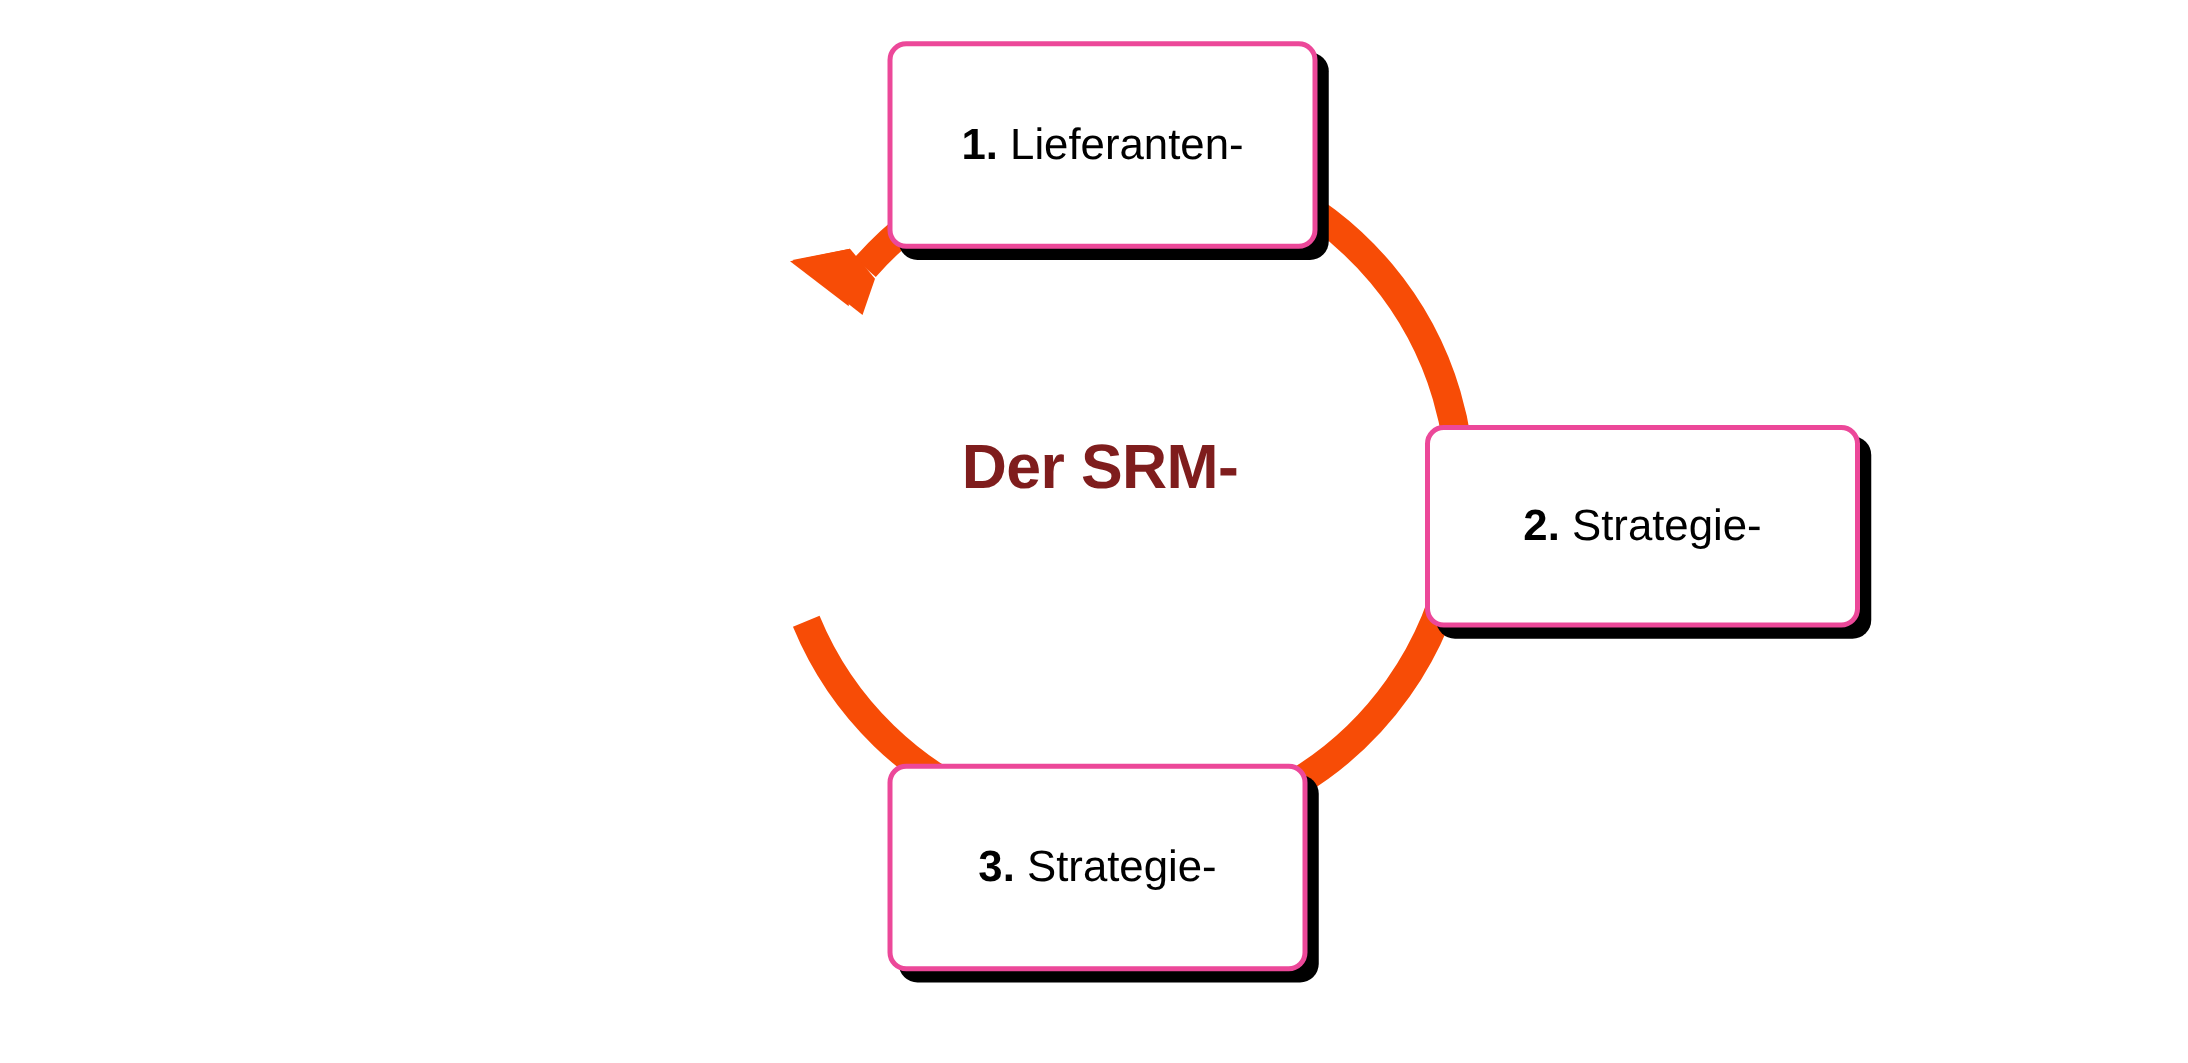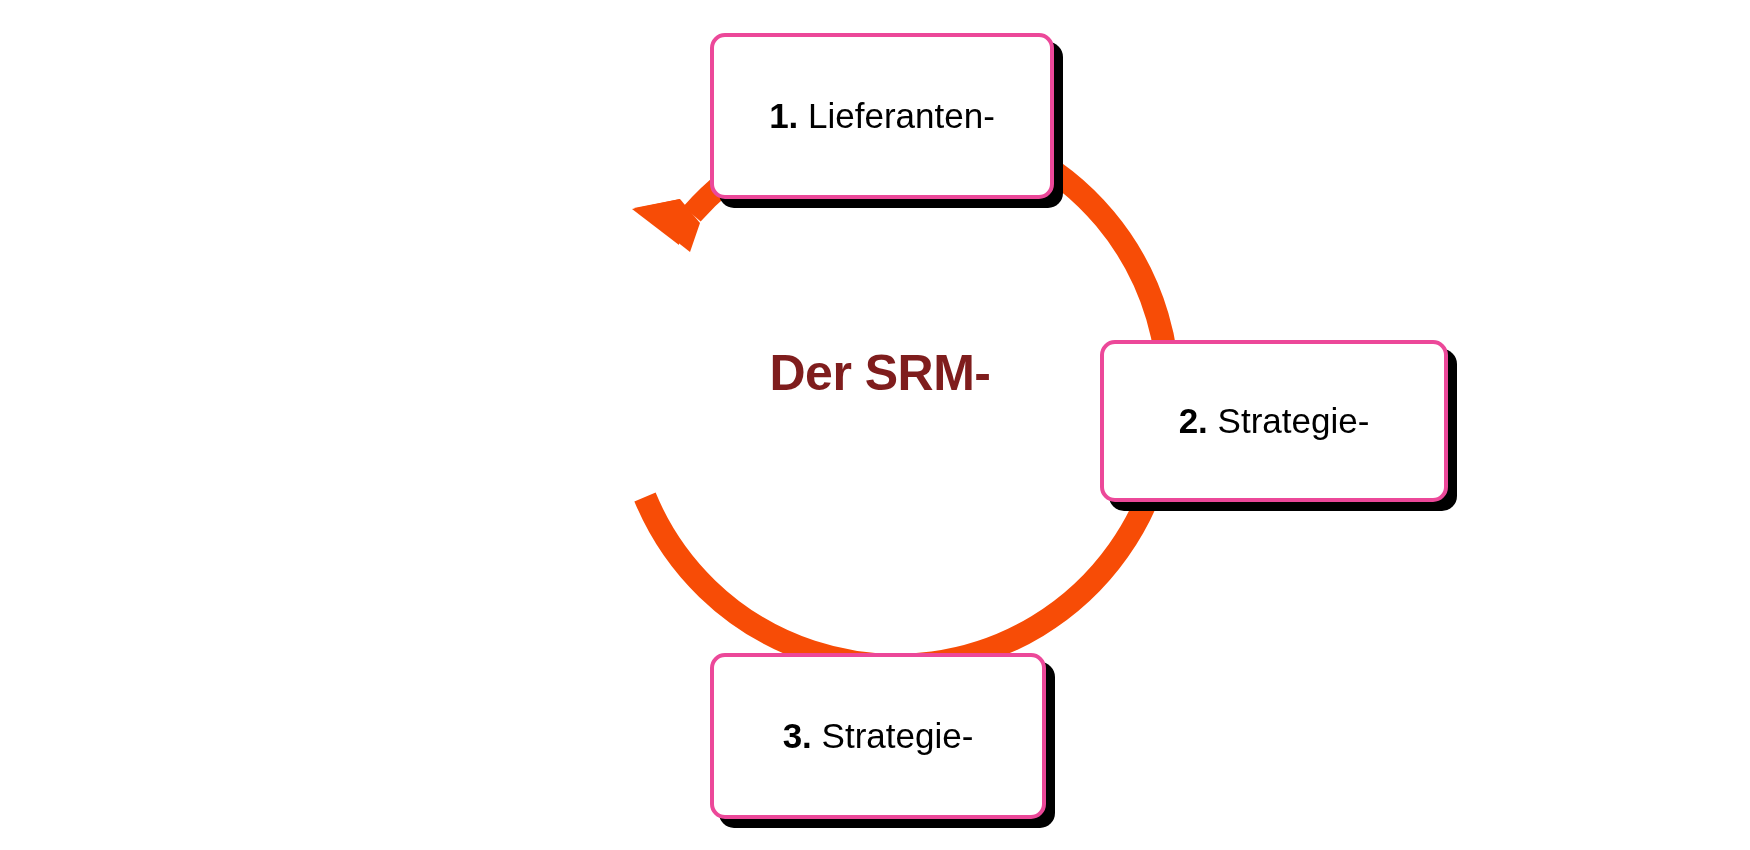--- a/index.html
+++ b/index.html
@@ -61,22 +61,22 @@
     font-size: 35px;
     line-height: 1.16;
     font-weight: normal;
     padding: 0 6px;
   }
   .step-num {
     font-weight: bold;
   }
 
   .box-1 { left: 710px; top: 33px;  width: 344px; height: 166px; }
-  .box-2 { left: 1100px; top: 340px; width: 348px; height: 162px; }
-  .box-3 { left: 710px; top: 653px; width: 336px; height: 166px; }
+  .box-2 { left: 1140px; top: 340px; width: 348px; height: 162px; }
+  .box-3 { left: 710px; top: 611px; width: 336px; height: 166px; }
   .box-4 { left: 312px; top: 343px; width: 338px; height: 158px; }
 </style>
 </head>
 <body>
 
 <div id="stage">
 
   <svg id="cycle-svg" viewBox="0 0 1750 850">
 
     <path d="M 692 214

